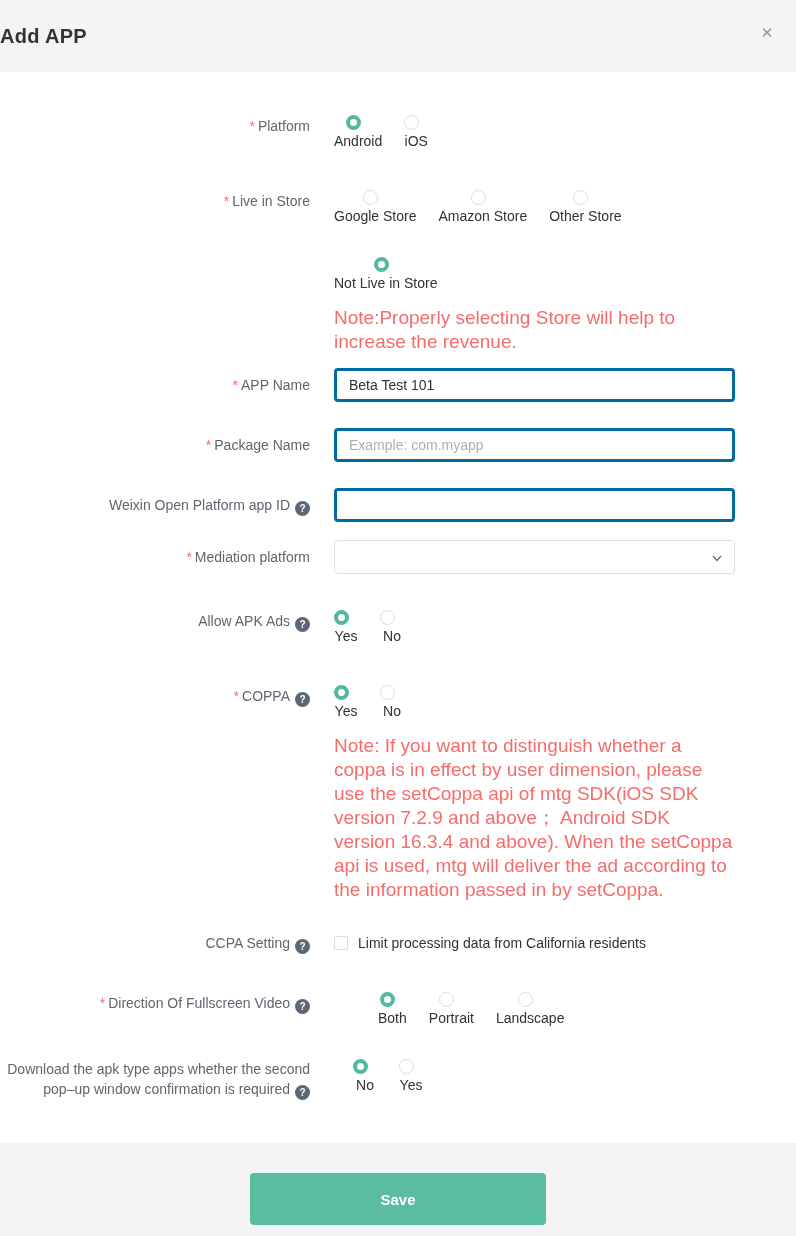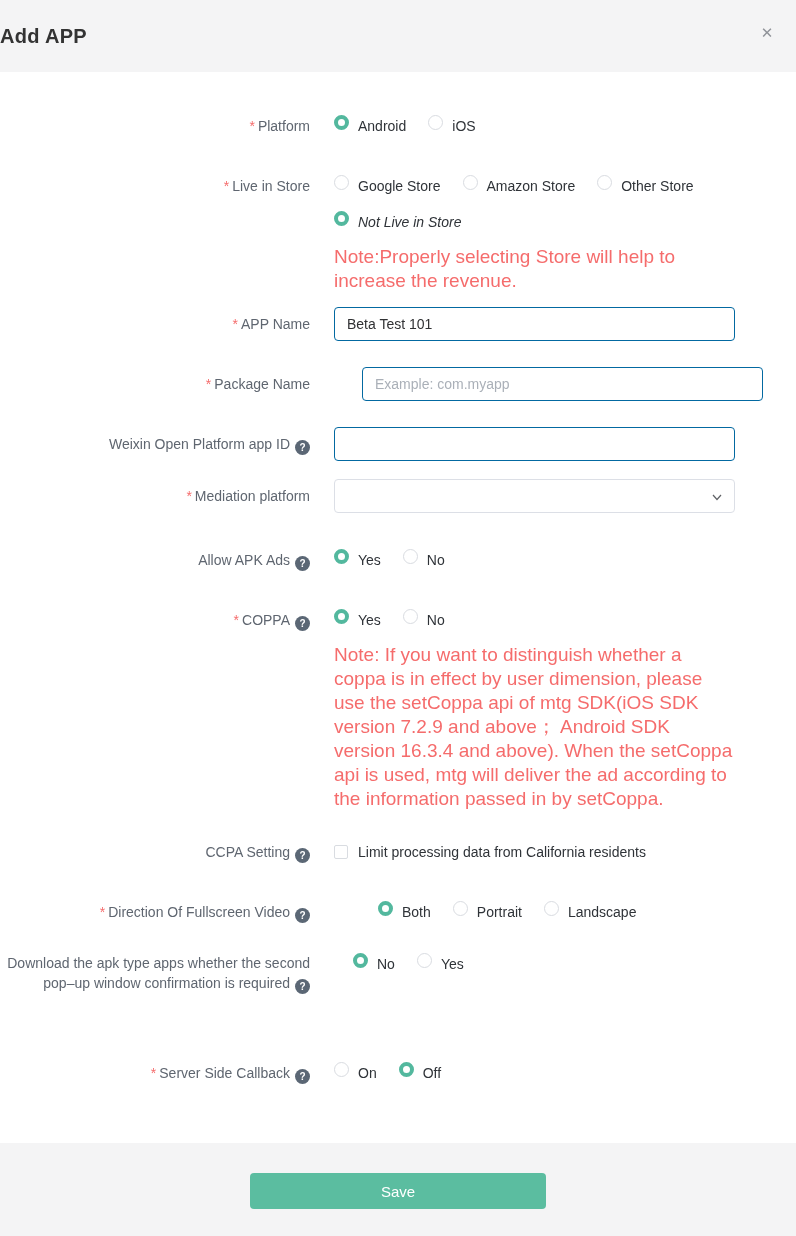--- a/index.html
+++ b/index.html
@@ -43,76 +43,76 @@
 
   .help-icon {
     display: inline-block; width: 15px; height: 15px; border-radius: 50%;
     background: #5b6775; color: #fff; font-size: 10px; font-weight: 700;
     line-height: 15px; text-align: center; margin-left: 5px;
     vertical-align: -2px; cursor: default;
   }
 
   
   .radio-group { display: flex; align-items: center; line-height: 22px; }
-  .radio-item { display: flex; margin-right: 22px; cursor: pointer; }
+  .radio-item { display: flex; align-items: center; margin-right: 22px; cursor: pointer; flex-direction: column; }
   .radio-item:last-child { margin-right: 0; }
   .radio-dot {
     width: 15px; height: 15px; border-radius: 50%;
     border: 1px solid #d9dce1; background: #fff; margin-right: 9px; flex: 0 0 auto;
   }
   .radio-dot.checked { border: 4.5px solid #53b89e; }
   .radio-label { color: #2f3338; font-size: 14px; }
 
   
   .checkbox-item { display: flex; align-items: center; line-height: 22px; cursor: pointer; }
   .checkbox-box {
     width: 14px; height: 14px; border: 1px solid #d9dce1; border-radius: 2px;
     background: #fff; margin-right: 10px; flex: 0 0 auto;
   }
 
   
   .text-input {
-    width: 100%; height: 34px; border: 1px solid #0369a1; border-radius: 4px;
+    width: 100%; height: 34px; border: 3px solid #0369a1; border-radius: 4px;
     padding: 0 12px; font-size: 14px; color: #303133; outline: none;
     font-family: "Liberation Sans", "DejaVu Sans", sans-serif; background: #fff;
   }
   .text-input::placeholder { color: #aab0b8; }
   .select-box {
     width: 100%; height: 34px; border: 1px solid #dcdfe6; border-radius: 4px;
     background: #fff; position: relative; cursor: pointer;
     display: flex; align-items: center; padding: 0 30px 0 12px;
   }
   .select-chevron { position: absolute; right: 11px; top: 11px; }
 
   .note { color: #f56c6c; font-size: 19px; line-height: 24px; margin-top: 12px; }
 
   
   .row-platform   { margin-bottom: 38px; }
   .row-store      { margin-bottom: 14px; }
-  .store-line2    { margin-top: 14px; font-style: italic; }
+  .store-line2    { margin-top: 30px; }
   .row-appname    { margin-bottom: 26px; }
-  .row-package    { margin-bottom: 26px; gap: 28px; }
+  .row-package    { margin-bottom: 26px; }
   .row-weixin     { margin-bottom: 18px; }
   .row-mediation  { margin-bottom: 36px; }
   .row-apkads     { margin-bottom: 38px; }
   .row-coppa      { margin-bottom: 30px; }
   .row-ccpa       { margin-bottom: 38px; }
   .row-direction  { margin-bottom: 30px; gap: 44px; }
   .row-download   { margin-bottom: 68px; gap: 19px; }
   .row-download .label { line-height: 20px; }
   .input-row .label { line-height: 34px; }
 
   
   .dlg-footer {
     height: 93px; background: #f4f4f5; flex: 0 0 auto;
     display: flex; align-items: flex-start; justify-content: center;
   }
   .save-button {
-    margin-top: 30px; width: 296px; height: 36px; border: none; border-radius: 4px;
-    background: #5bbda0; color: #fff; font-size: 15px; font-weight: 400;
+    margin-top: 30px; width: 296px; height: 52px; border: none; border-radius: 4px;
+    background: #5bbda0; color: #fff; font-size: 15px; font-weight: 700;
     font-family: "Liberation Sans", "DejaVu Sans", sans-serif; cursor: pointer;
   }
 </style>
 </head>
 <body>
 
 <div class="dialog">
 
   <div class="dlg-header">
     <div class="dlg-title">Add APP</div>

